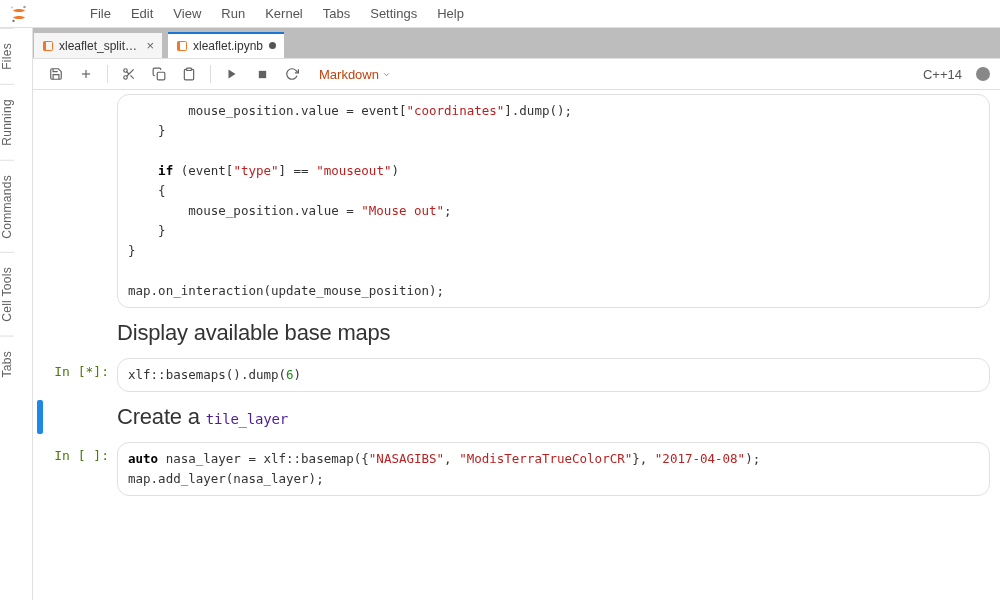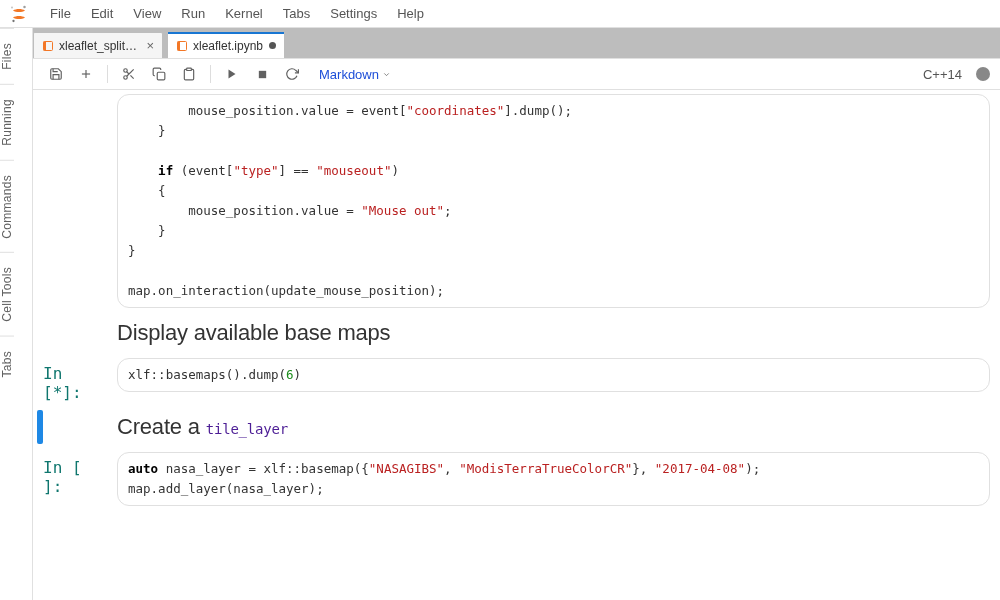--- a/index.html
+++ b/index.html
@@ -1,43 +1,43 @@
 <!DOCTYPE html>
 <html><head>
 <meta charset="utf-8">
 <style>
   * { box-sizing: border-box; margin: 0; padding: 0; }
   body { font-family: -apple-system, BlinkMacSystemFont, "Segoe UI", Helvetica, Arial, sans-serif; font-size: 13px; color: #333; background: #fff; width: 1000px; height: 600px; overflow: hidden; }
-  .top-menu { height: 28px; border-bottom: 1px solid #e0e0e0; display: flex; align-items: center; padding-left: 8px; }
+  .top-menu { height: 28px; border-bottom: 1px solid #e0e0e0; display: flex; align-items: center; padding-left: 8px; gap: 40px; }
   .logo { width: 22px; height: 22px; margin-right: 10px; display: flex; align-items: center; justify-content: center; }
   .menu-item { padding: 4px 10px; cursor: pointer; color: #555; font-size: 13px; }
   .body-row { display: flex; height: 572px; }
   .left-rail { width: 33px; border-right: 1px solid #e0e0e0; display: flex; flex-direction: column; background:#fff; }
   .rail-tab { writing-mode: vertical-rl; transform: rotate(180deg); padding: 14px 0; text-align: center; font-size: 12px; color: #616161; border-bottom: 1px solid #e0e0e0; cursor: pointer; letter-spacing: 0.3px; }
   .main { flex: 1; display: flex; flex-direction: column; background: #bdbdbd; }
   .tab-bar { height: 30px; background: #bdbdbd; display: flex; align-items: flex-end; padding-top: 4px; }
   .doc-tab { height: 26px; background: #fff; border: 1px solid #bdbdbd; border-bottom: none; display: flex; align-items: center; padding: 0 8px; font-size: 12px; margin-right: 4px; border-radius: 2px 2px 0 0; position: relative; max-width: 130px; }
   .doc-tab.inactive { background: #f5f5f5; }
   .doc-tab.active::before { content:""; position:absolute; top:-1px; left:0; right:0; height:2px; background:#1976d2; }
   .doc-tab .nb-ico { width: 12px; height: 12px; margin-right: 5px; flex-shrink:0; }
   .doc-tab .label { overflow:hidden; white-space:nowrap; text-overflow: ellipsis; flex:1; }
   .doc-tab .close { margin-left: 6px; color: #666; font-size: 13px; cursor:pointer; }
   .doc-tab .dirty-dot { width:7px;height:7px;border-radius:50%;background:#555;margin-left:6px; }
   .toolbar { height: 32px; background: #fff; border-top:1px solid #e0e0e0; border-bottom: 1px solid #e0e0e0; display: flex; align-items: center; padding: 0 10px; gap: 4px; }
   .tb-btn { width: 26px; height: 26px; display:flex; align-items:center; justify-content:center; color:#616161; cursor:pointer; border-radius:2px; }
   .tb-sep { width:1px; height:18px; background:#ddd; margin:0 4px; }
-  .tb-select { color:#1d4ed8; font-size:13px; padding:2px 4px; cursor:pointer; display:flex; align-items:center; gap:3px; margin-left:6px; }
+  .tb-select { color:#c2410c; font-size:13px; padding:2px 4px; cursor:pointer; display:flex; align-items:center; gap:3px; margin-left:6px; }
   .tb-spacer { flex:1; }
   .kernel-name { color:#555; font-size:13px; margin-right:10px; }
   .kernel-dot { width:14px; height:14px; border-radius:50%; background:#888; }
   .notebook { flex:1; background:#fff; overflow:auto; padding: 0 10px 0 4px; }
   .cell { display:flex; position:relative; padding: 4px 0; }
   .cell .gutter { width:6px; }
   .cell.active .gutter { background:#1e88e5; border-radius:2px; }
-  .cell .prompt { width:74px; text-align:left; font-family: "Menlo","Consolas",monospace; font-size:16px; color:#0f766e; padding:6px 8px 0 0; flex-shrink:0; }
+  .cell .prompt { width:74px; text-align:right; font-family: "Menlo","Consolas",monospace; font-size:13px; color:#4d7c0f; padding:6px 8px 0 0; flex-shrink:0; }
   .cell .content { flex:1; }
   .code-block { border:1px solid #e0e0e0; background:#fafafa00; padding:6px 10px; font-family:"Menlo","Consolas",monospace; font-size:12.5px; line-height:1.6; color:#333; white-space:pre; border-radius:12px; }
   .md-h2 { font-family: -apple-system, Helvetica, Arial, sans-serif; font-size:22px; font-weight:500; color:#333; letter-spacing:-0.2px; padding: 4px 0; }
   .md-code-inline { font-family:"Menlo","Consolas",monospace; font-size:14px; font-weight:400; color:#4c1d95;margin-top:6px; }
   .tok-kw { color:#000000; font-weight:bold; }
   .tok-str { color:#ba2121; }
   .tok-num { color:#1c8c1c; }
   svg { display:block; }
 </style>
 </head>

